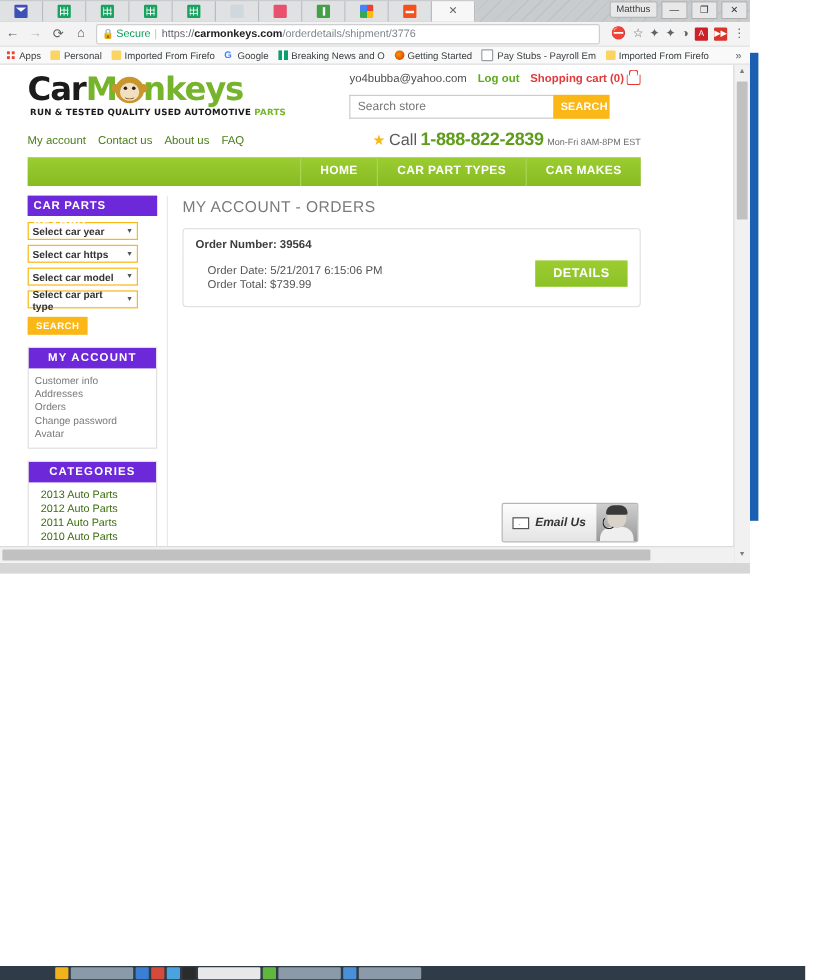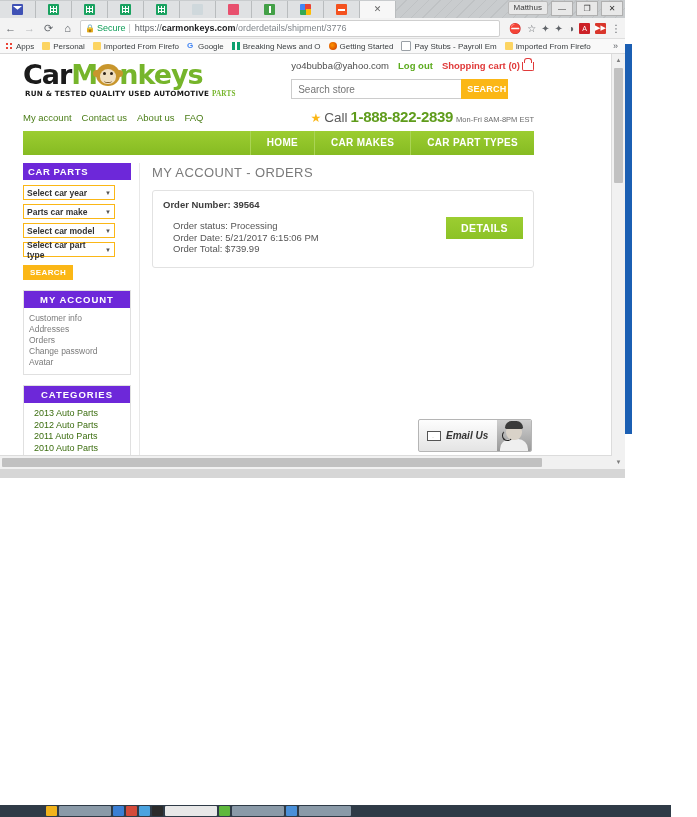--- a/index.html
+++ b/index.html
@@ -188,21 +188,21 @@
   .monkey .eye.l { left: 7px; } .monkey .eye.r { right: 7px; }
   .monkey .mouth {
     position: absolute; left: 8px; top: 15px; width: 8px; height: 4px;
     border-bottom: 1.5px solid #7a5a28; border-radius: 0 0 50% 50%;
   }
   .tagline {
     font-family: "DejaVu Sans", sans-serif;
     font-size: 7.2px; font-weight: bold; color: #1b1b1b;
     letter-spacing: 0.2px; margin-top: 1px; margin-left: 2px;
   }
-  .tagline .tg { color: #76b52b; font-family: Liberation Serif, serif; }
+  .tagline .tg { color: #76b52b; }
   .hdr-right { position: absolute; right: 16px; top: 6px; text-align: right; }
   .hdr-links {
     font-size: 9.5px; display: flex; align-items: center;
     justify-content: flex-end; gap: 9px; color: #4d4d4d;
   }
   .hdr-email { color: #4d4d4d; }
   .hdr-logout { color: #5cab1e; font-weight: bold; }
   .hdr-cart { color: #e03a3a; font-weight: bold; display: flex; align-items: flex-end; gap: 2px; }
   .cart-ico {
     display: inline-block; width: 10px; height: 8px;
@@ -555,37 +555,37 @@
           <div class="phone">
             <span class="star">★</span>
             <span class="call-lbl">Call</span>
             <span class="call-num">1-888-822-2839</span>
             <span class="call-hours">Mon-Fri 8AM-8PM EST</span>
           </div>
         </div>
 
         <div class="greenbar">
           <span class="gitem">HOME</span>
+          <span class="gitem">CAR PART TYPES</span>
           <span class="gitem">CAR MAKES</span>
-          <span class="gitem">CAR PART TYPES</span>
         </div>
 
         <div class="content">
 
           <div class="sidebar">
 
             <div class="panel cps">
               <div class="panel-title">CAR PARTS SEARCH</div>
               <div class="panel-body">
                 <div class="selbox">
                     <span>Select car year</span>
                     <span class="caret">▼</span>
                   </div>
                 <div class="selbox">
-                    <span>Parts car make</span>
+                    <span>Select car https</span>
                     <span class="caret">▼</span>
                   </div>
                 <div class="selbox">
                     <span>Select car model</span>
                     <span class="caret">▼</span>
                   </div>
                 <div class="selbox">
                     <span>Select car part type</span>
                     <span class="caret">▼</span>
                   </div>
@@ -613,21 +613,20 @@
                 <div>2010 Auto Parts</div>
               </div>
             </div>
           </div>
 
           <div class="main">
             <div class="page-title">MY ACCOUNT - ORDERS</div>
             <div class="order-card">
               <div class="order-num">Order Number: 39564</div>
               <div class="order-info">
-                <div>Order status: Processing</div>
                 <div>Order Date: 5/21/2017 6:15:06 PM</div>
                 <div>Order Total: $739.99</div>
               </div>
               <button class="details-btn">DETAILS</button>
             </div>
           </div>
         </div>
 
         <div class="emailus">
           <span class="env"></span>

